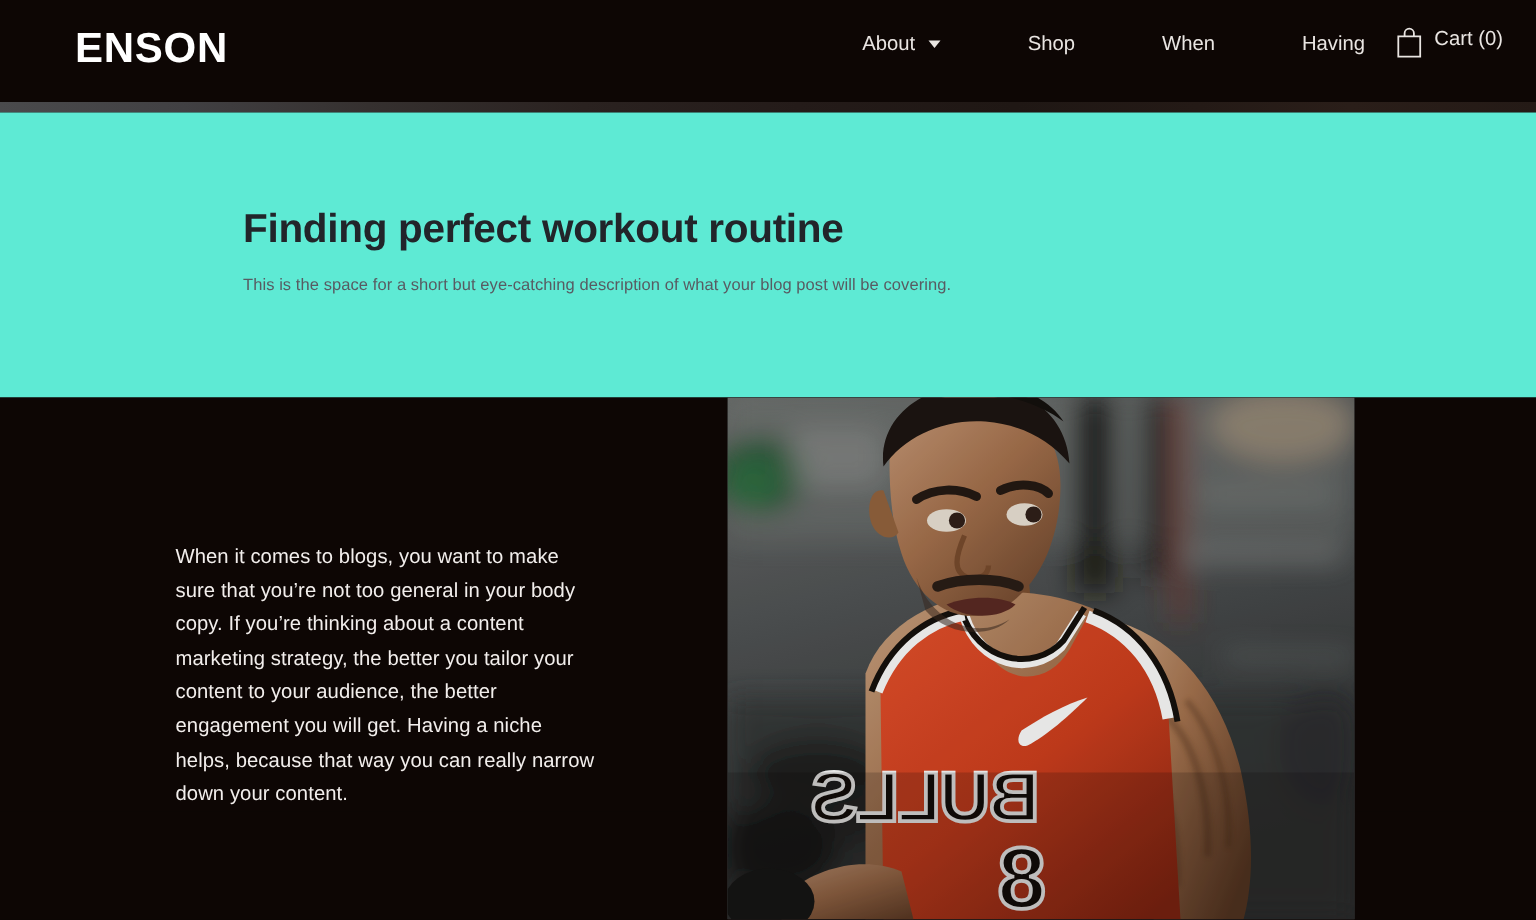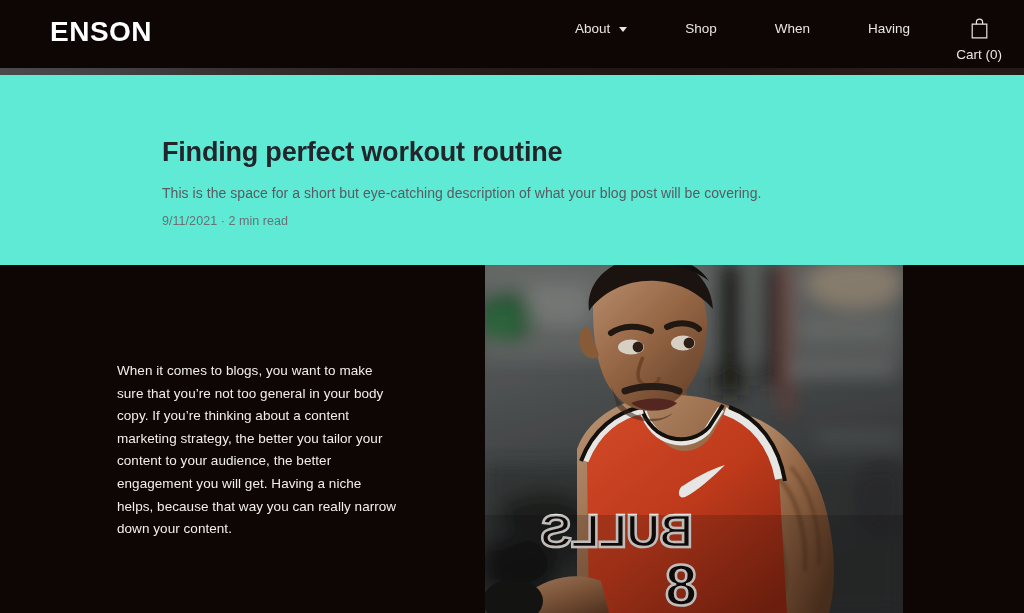--- a/index.html
+++ b/index.html
@@ -34,22 +34,22 @@
   .nav-item:first-child { margin-left:0; }
   .caret {
     width:0; height:0; display:inline-block;
     border-left:4.5px solid transparent;
     border-right:4.5px solid transparent;
     border-top:5.5px solid #e9e5e2;
     position:relative; top:1px;
   }
   .cart {
     position:absolute; right:22px; top:18px;
-    display:flex; align-items:center; gap:8px;
-    font-size:13.5px; color:#e9e5e2; white-space:nowrap;flex-direction:column;
+    display:flex; gap:8px;
+    font-size:13.5px; color:#e9e5e2; white-space:nowrap;
   }
   .bag-icon { width:17px; height:21px; display:block; }
 
   
   .strip {
     position:absolute; left:0; top:68px; width:1024px; height:7px;
     background:linear-gradient(to right,
       #4a4a4c 0%, #414043 12%, #35302f 24%,
       #2a2220 38%, #241b19 52%, #1f1714 66%,
       #241a16 78%, #2a1e19 88%, #241a16 100%);
@@ -59,21 +59,21 @@
   .hero {
     position:absolute; left:0; top:75px; width:1024px; height:190px;
     background:#5eead4;
   }
   .hero-inner { position:absolute; left:162px; top:61px; width:760px; }
   .hero-title {
     font-size:27px; font-weight:700; color:#22252a;
     letter-spacing:-0.2px; line-height:1.2;
   }
   .hero-sub {
-    margin-top:15px; font-size:14px; color:#585b62;
+    margin-top:15px; font-size:11px; color:#585b62;
     line-height:1.45; letter-spacing:0.05px;
   }
   .hero-meta {
     margin-top:10px; font-size:12.5px; color:#6c6f76;
     letter-spacing:0.05px;
   }
 
   
   .content {
     position:absolute; left:0; top:265px; width:1024px; height:276px;
@@ -133,21 +133,20 @@
     </div>
 
   </div>
 
   <div class="strip"></div>
 
   <div class="hero">
     <div class="hero-inner">
       <h1 class="hero-title">Finding perfect workout routine</h1>
       <p class="hero-sub">This is the space for a short but eye-catching description of what your blog post will be covering.</p>
-      <p class="hero-meta">9/11/2021 · 2 min read</p>
     </div>
   </div>
 
   <div class="content">
 
     <p class="body-copy">When it comes to blogs, you want to make sure that you’re not too general in your body copy. If you’re thinking about a content marketing strategy, the better you tailor your content to your audience, the better engagement you will get. Having a niche helps, because that way you can really narrow down your content.</p>
 
     <div class="photo">
       <svg viewBox="0 0 418 348" preserveAspectRatio="xMidYMid slice">
         <defs>

